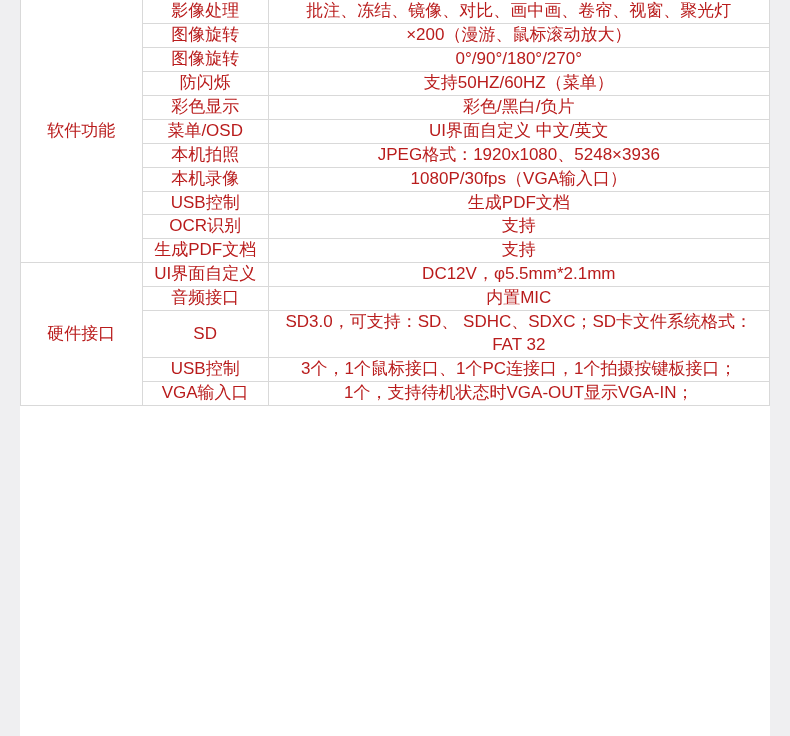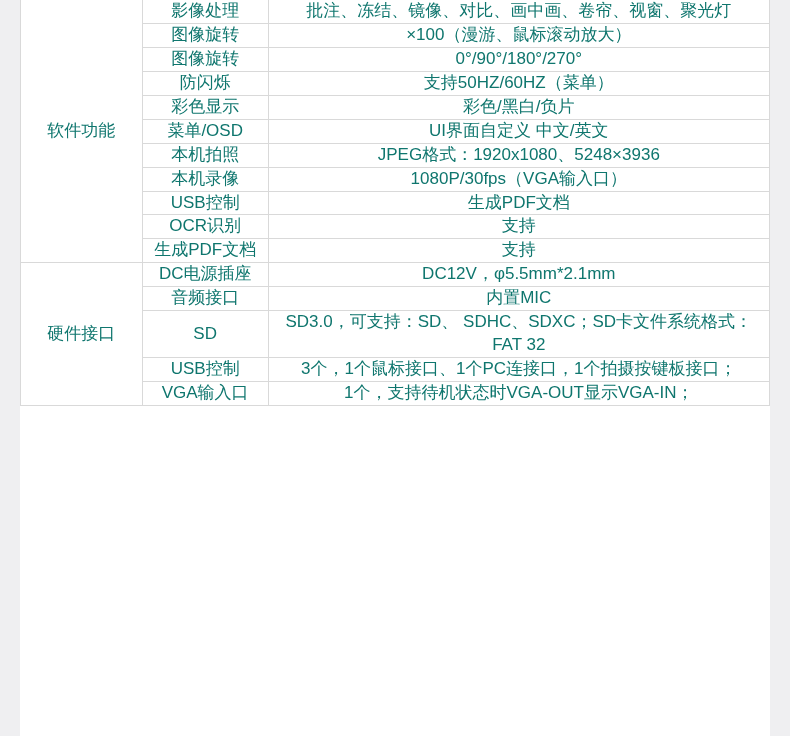--- a/index.html
+++ b/index.html
@@ -32,21 +32,21 @@
   table.spec {
     border-collapse: collapse;
     width: 750px;
     table-layout: fixed;
     margin: 0;
     padding: 0;
   }
   table.spec td {
     border: 1px solid #d9d9d9;
     padding: 0 6px;
-    color: #0f766e;
+    color: #b91c1c;
     font-size: 17px;
     line-height: 1.35;
     text-align: center;
     vertical-align: middle;
     box-sizing: border-box;
     word-break: break-word;
   }
   td.cat {
     width: 118px;
     font-size: 17px;
@@ -71,21 +71,21 @@
   <div class="sheet">
     <table class="spec">
       <tbody>
         <tr>
           <td class="cat" rowspan="11">软件功能</td>
           <td class="sub">影像处理</td>
           <td class="val">批注、冻结、镜像、对比、画中画、卷帘、视窗、聚光灯</td>
         </tr>
         <tr>
           <td class="sub">图像旋转</td>
-          <td class="val">×100（漫游、鼠标滚动放大）</td>
+          <td class="val">×200（漫游、鼠标滚动放大）</td>
         </tr>
         <tr>
           <td class="sub">图像旋转</td>
           <td class="val">0°/90°/180°/270°</td>
         </tr>
         <tr>
           <td class="sub">防闪烁</td>
           <td class="val">支持50HZ/60HZ（菜单）</td>
         </tr>
         <tr>
@@ -112,21 +112,21 @@
           <td class="sub">OCR识别</td>
           <td class="val">支持</td>
         </tr>
         <tr>
           <td class="sub">生成PDF文档</td>
           <td class="val">支持</td>
         </tr>
 
         <tr>
           <td class="cat" rowspan="5">硬件接口</td>
-          <td class="sub">DC电源插座</td>
+          <td class="sub">UI界面自定义</td>
           <td class="val">DC12V，φ5.5mm*2.1mm</td>
         </tr>
         <tr>
           <td class="sub">音频接口</td>
           <td class="val">内置MIC</td>
         </tr>
         <tr>
           <td class="sub">SD</td>
           <td class="val">SD3.0，可支持：SD、 SDHC、SDXC；SD卡文件系统格式：FAT 32</td>
         </tr>

